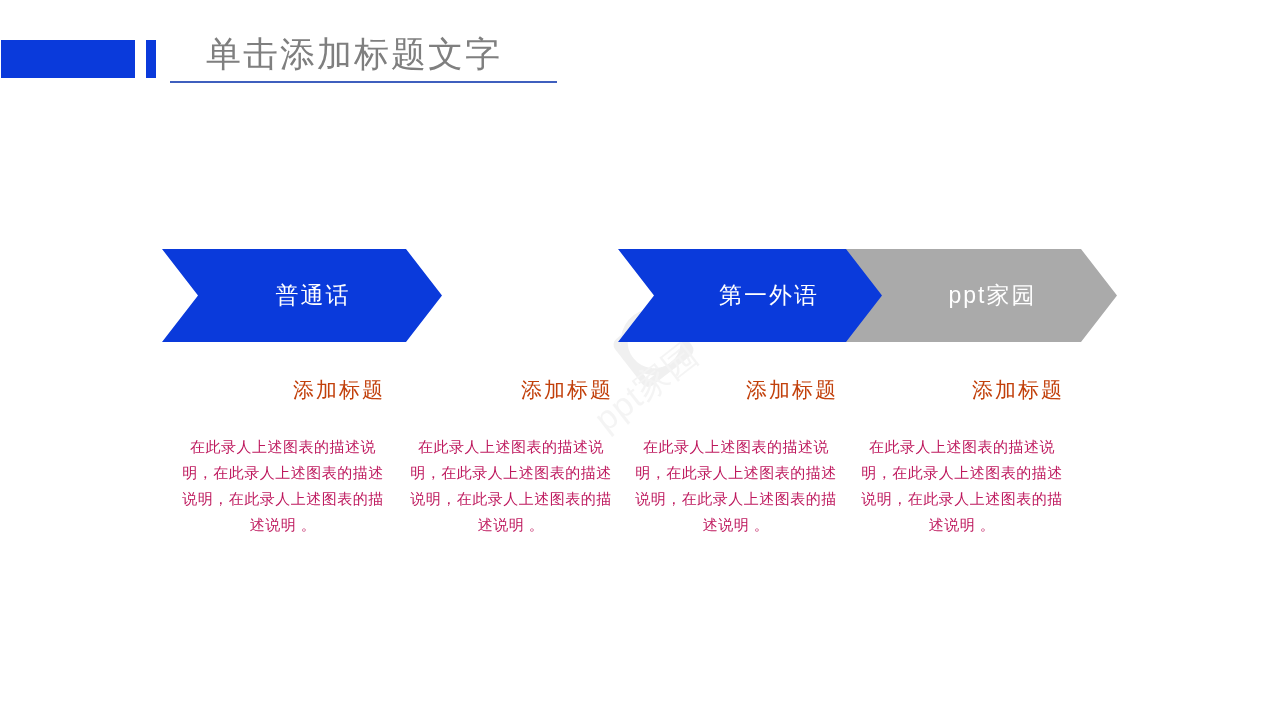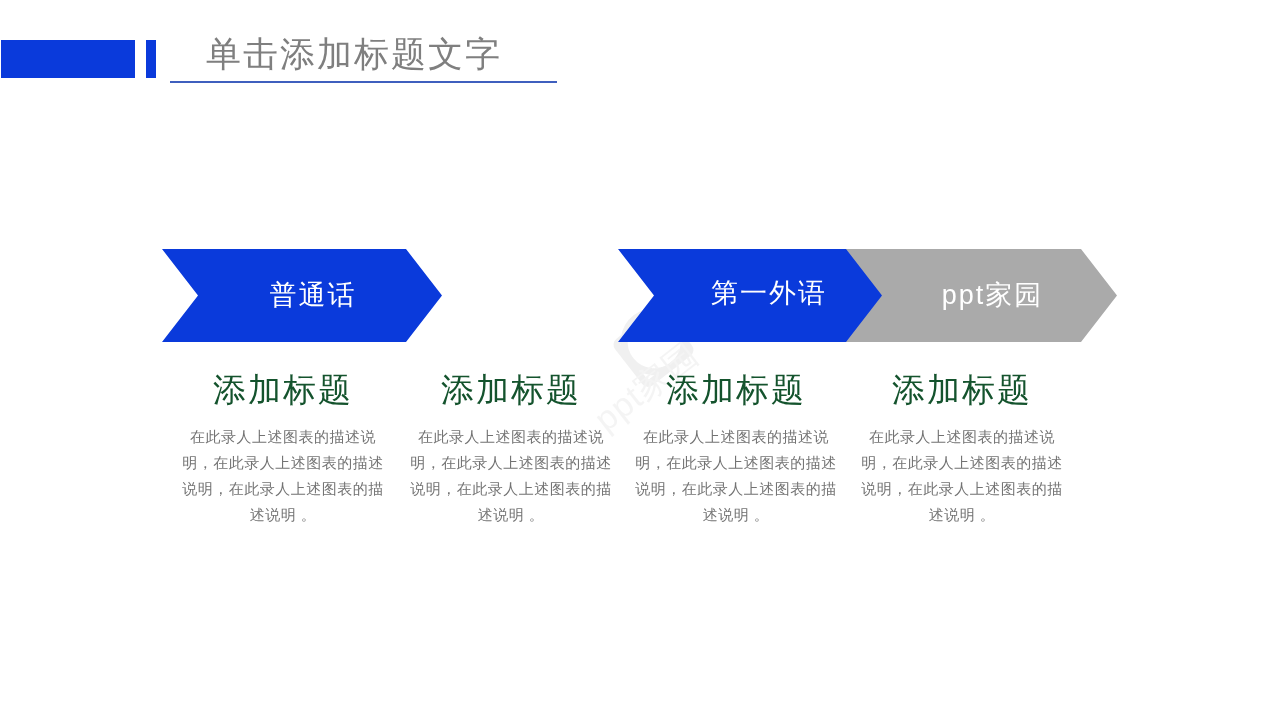--- a/index.html
+++ b/index.html
@@ -91,45 +91,46 @@
     display: flex;
     align-items: center;
     justify-content: center;
   }
   .chev-first {
     -webkit-clip-path: polygon(0 0, calc(100% - 36px) 0, 100% 50%, calc(100% - 36px) 100%, 0 100%, 36px 50%);
     clip-path: polygon(0 0, calc(100% - 36px) 0, 100% 50%, calc(100% - 36px) 100%, 0 100%, 36px 50%);
   }
   .chev-label {
     color: #ffffff;
-    font-size: 27px;
+    font-size: 23px;
     letter-spacing: 2px;
     line-height: 1;
     white-space: nowrap;
     padding-left: 22px;
   }
 
   
   .cap {
     position: absolute;
     width: 204px;
     text-align: center;
   }
   .cap-title {
-    font-size: 33px;
-    color: #14532d;
+    font-size: 21px;
+    color: #c2410c;
     line-height: 40px;
     letter-spacing: 2px;
     white-space: nowrap;
+    text-align: right;
   }
   .cap-body {
-    margin-top: 14px;
+    margin-top: 24px;
     font-size: 15px;
     line-height: 26px;
-    color: #737373;
+    color: #be185d;
     letter-spacing: 0.5px;
     text-align: center;
   }
 </style>
 </head>
 <body>
 
 <div id="slide">
 
   <div class="hdr-block"></div>
@@ -144,21 +145,21 @@
         <rect x="86" y="40" width="56" height="52" rx="4"></rect>
       </g>
       <text x="24" y="104" transform="rotate(-38 100 75)" font-family="'Liberation Sans', sans-serif" font-size="34" fill="#ececec" letter-spacing="1">ppt家园</text>
     </svg>
   </div>
 
   <div class="chev-strip">
     <div class="chev chev-first" style="left:0px; width:280px; background:#0A3ADB;">
       <span class="chev-label">普通话</span>
     </div>
-    <div class="chev" style="left:456px; width:280px; background:#0A3ADB;font-family:Liberation Mono, monospace;">
+    <div class="chev" style="left:456px; width:280px; background:#0A3ADB;">
       <span class="chev-label">第一外语</span>
     </div>
     <div class="chev" style="left:684px; width:271px; background:#AAAAAA;">
       <span class="chev-label">ppt家园</span>
     </div>
   </div>
 
   <div class="cap" style="left:181px; top:370px;">
     <div class="cap-title">添加标题</div>
     <div class="cap-body">在此录人上述图表的描述说明，在此录人上述图表的描述说明，在此录人上述图表的描述说明 。</div>

